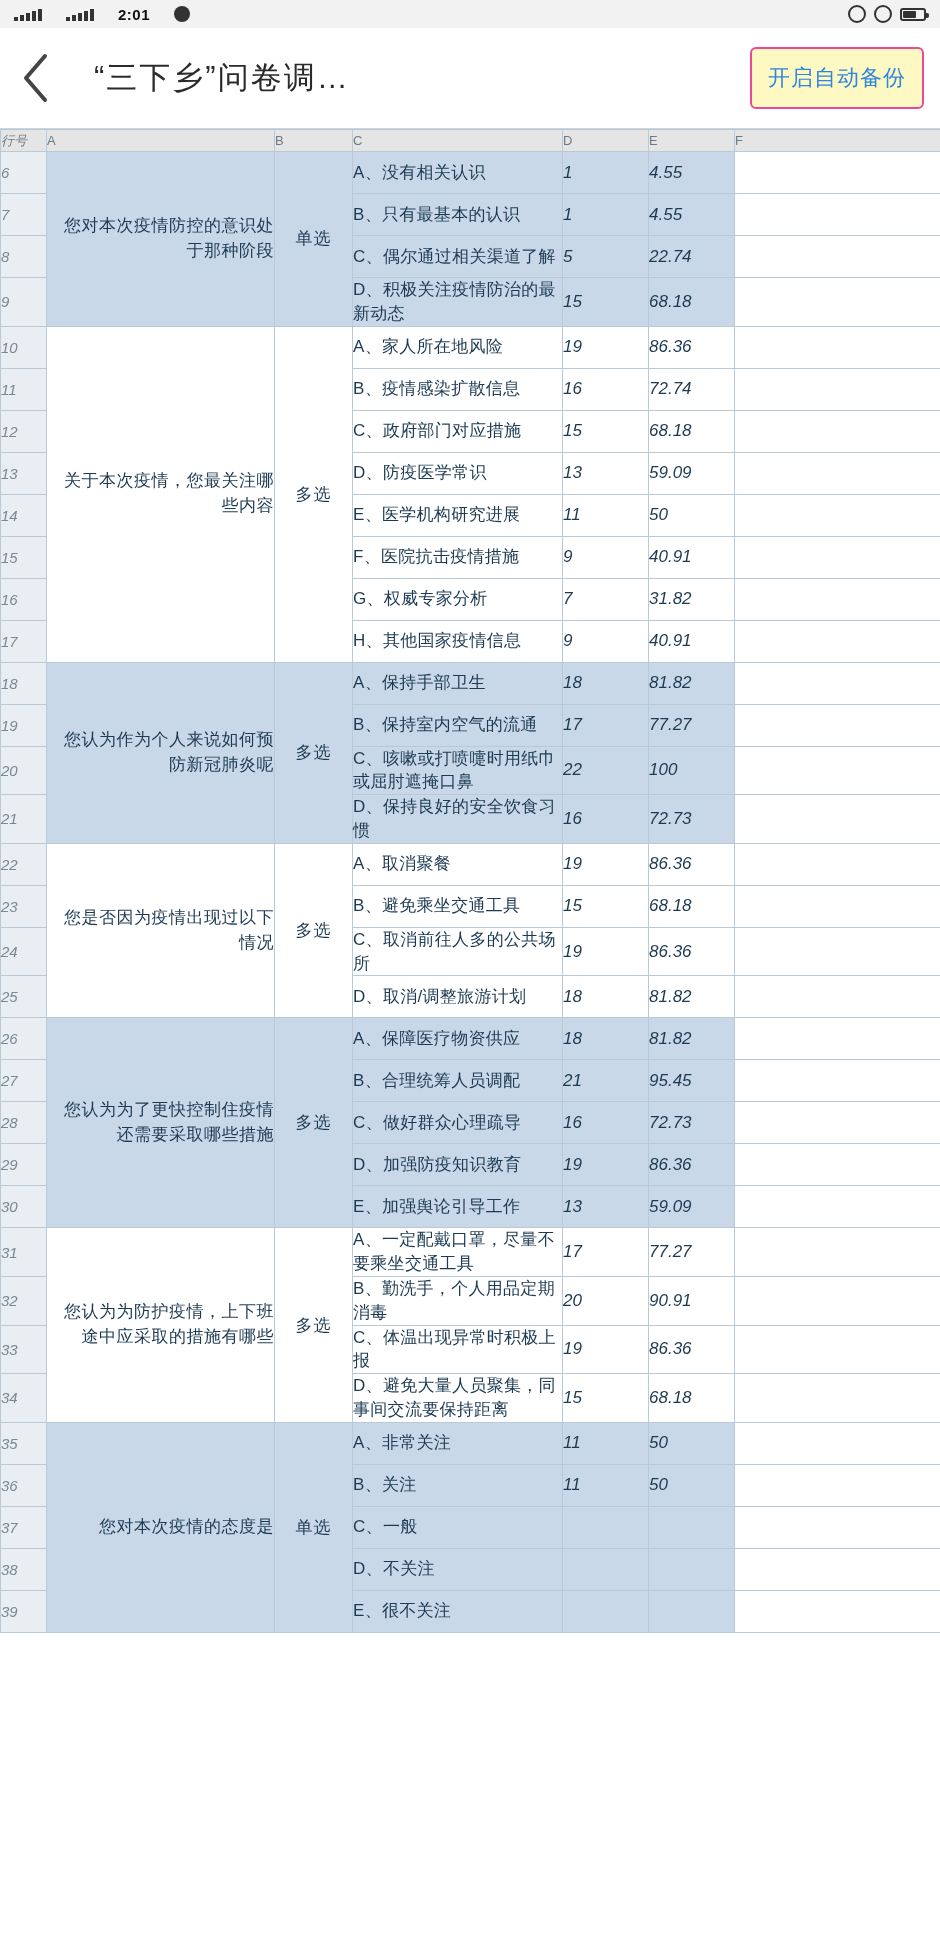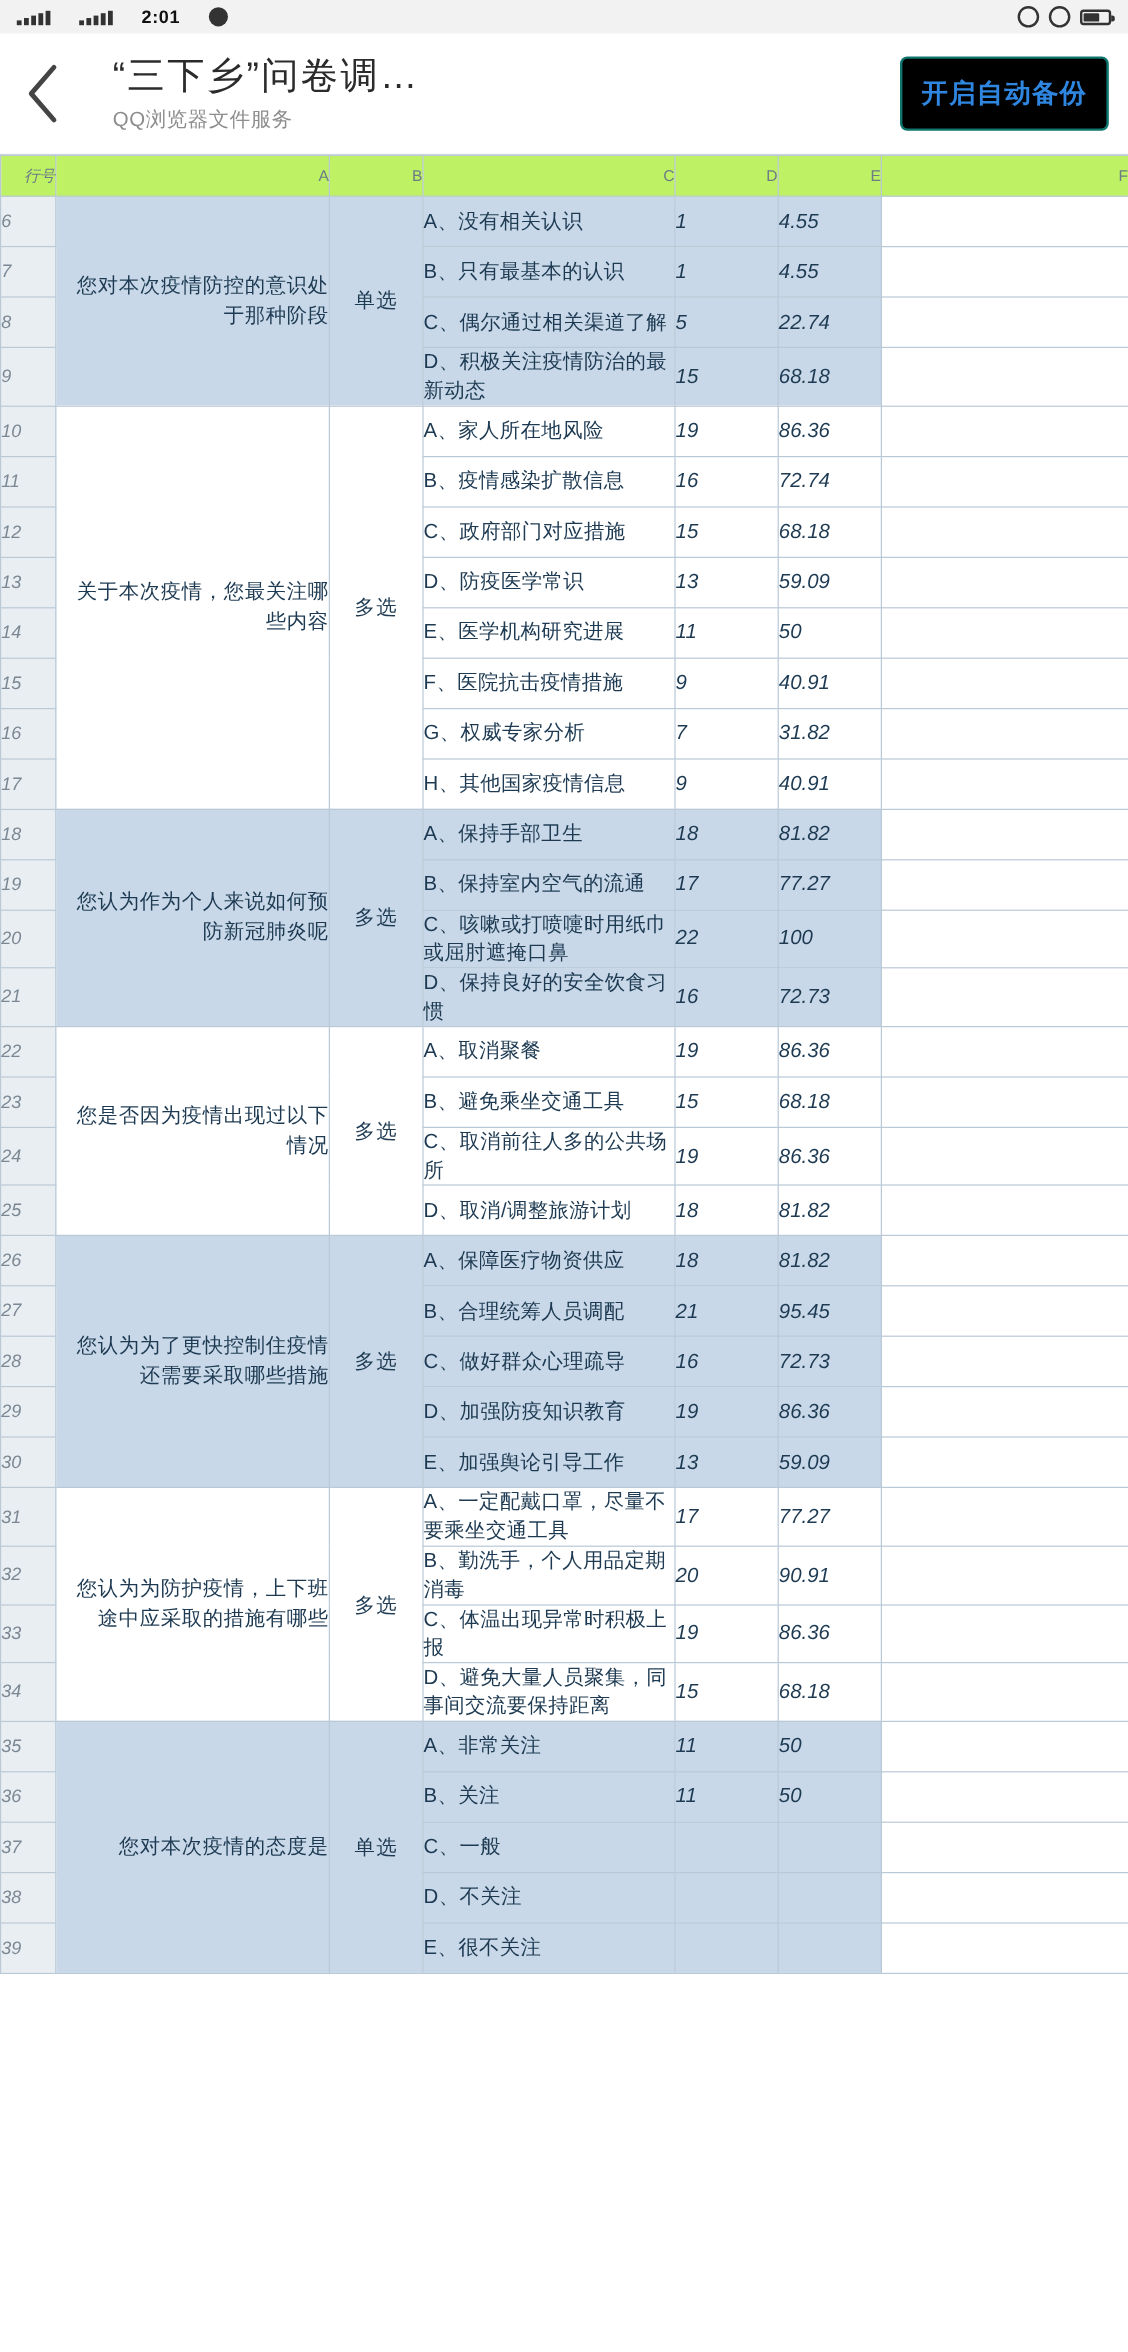--- a/index.html
+++ b/index.html
@@ -66,30 +66,29 @@
     overflow: hidden;
     max-width: 430px;
   }
   .doc-sub {
     font-size: 17px;
     color: #8d8d8d;
     margin-top: 8px;
     letter-spacing: 0.5px;
   }
   .backup-btn {
-    border: 2px solid #0f766e;
+    border: 2px solid #ec4899;
     color: #2f86e0;
     border-radius: 6px;
     font-size: 22px;
     padding: 14px 16px;
     letter-spacing: 1px;
-    background: #000000;
+    background: #fef9c3;
     white-space: nowrap;
     cursor: pointer;
-    font-weight: bold;
   }
 
   
   .sheet {
     width: 940px;
     border-top: 1px solid #c9d4de;
   }
   table.grid {
     border-collapse: collapse;
     table-layout: fixed;
@@ -97,26 +96,26 @@
     font-size: 17px;
     color: #1d3a52;
   }
   table.grid td, table.grid th {
     border: 1px solid #b9c9d6;
     padding: 0;
     vertical-align: middle;
   }
   
   tr.colhdr th {
-    height: 34px;
-    background: #bef264;
+    height: 22px;
+    background: #e5e5e5;
     font-weight: normal;
     font-size: 13px;
     color: #6d7b87;
-    text-align: right;
+    text-align: left;
   }
   
   td.rownum, th.corner {
     width: 46px;
     background: #e9eef2;
     color: #7b8894;
     font-size: 15px;
     text-align: left;
     padding-left: 7px;
     font-style: italic;
@@ -193,21 +192,20 @@
 </div>
 
 <div class="appbar">
   <div class="back-btn">
     <svg width="34" height="54" viewBox="0 0 34 54" aria-hidden="true">
       <polyline points="26,5 7,27 26,49" fill="none" stroke="#444" stroke-width="4" stroke-linecap="round" stroke-linejoin="round"></polyline>
     </svg>
   </div>
   <div class="title-wrap">
     <div class="doc-title">“三下乡”问卷调…</div>
-    <div class="doc-sub">QQ浏览器文件服务</div>
   </div>
   <div class="backup-btn">开启自动备份</div>
 </div>
 
 <div class="sheet">
   <table class="grid">
     <colgroup>
       <col style="width:46px">
       <col class="c-q">
       <col class="c-type">

